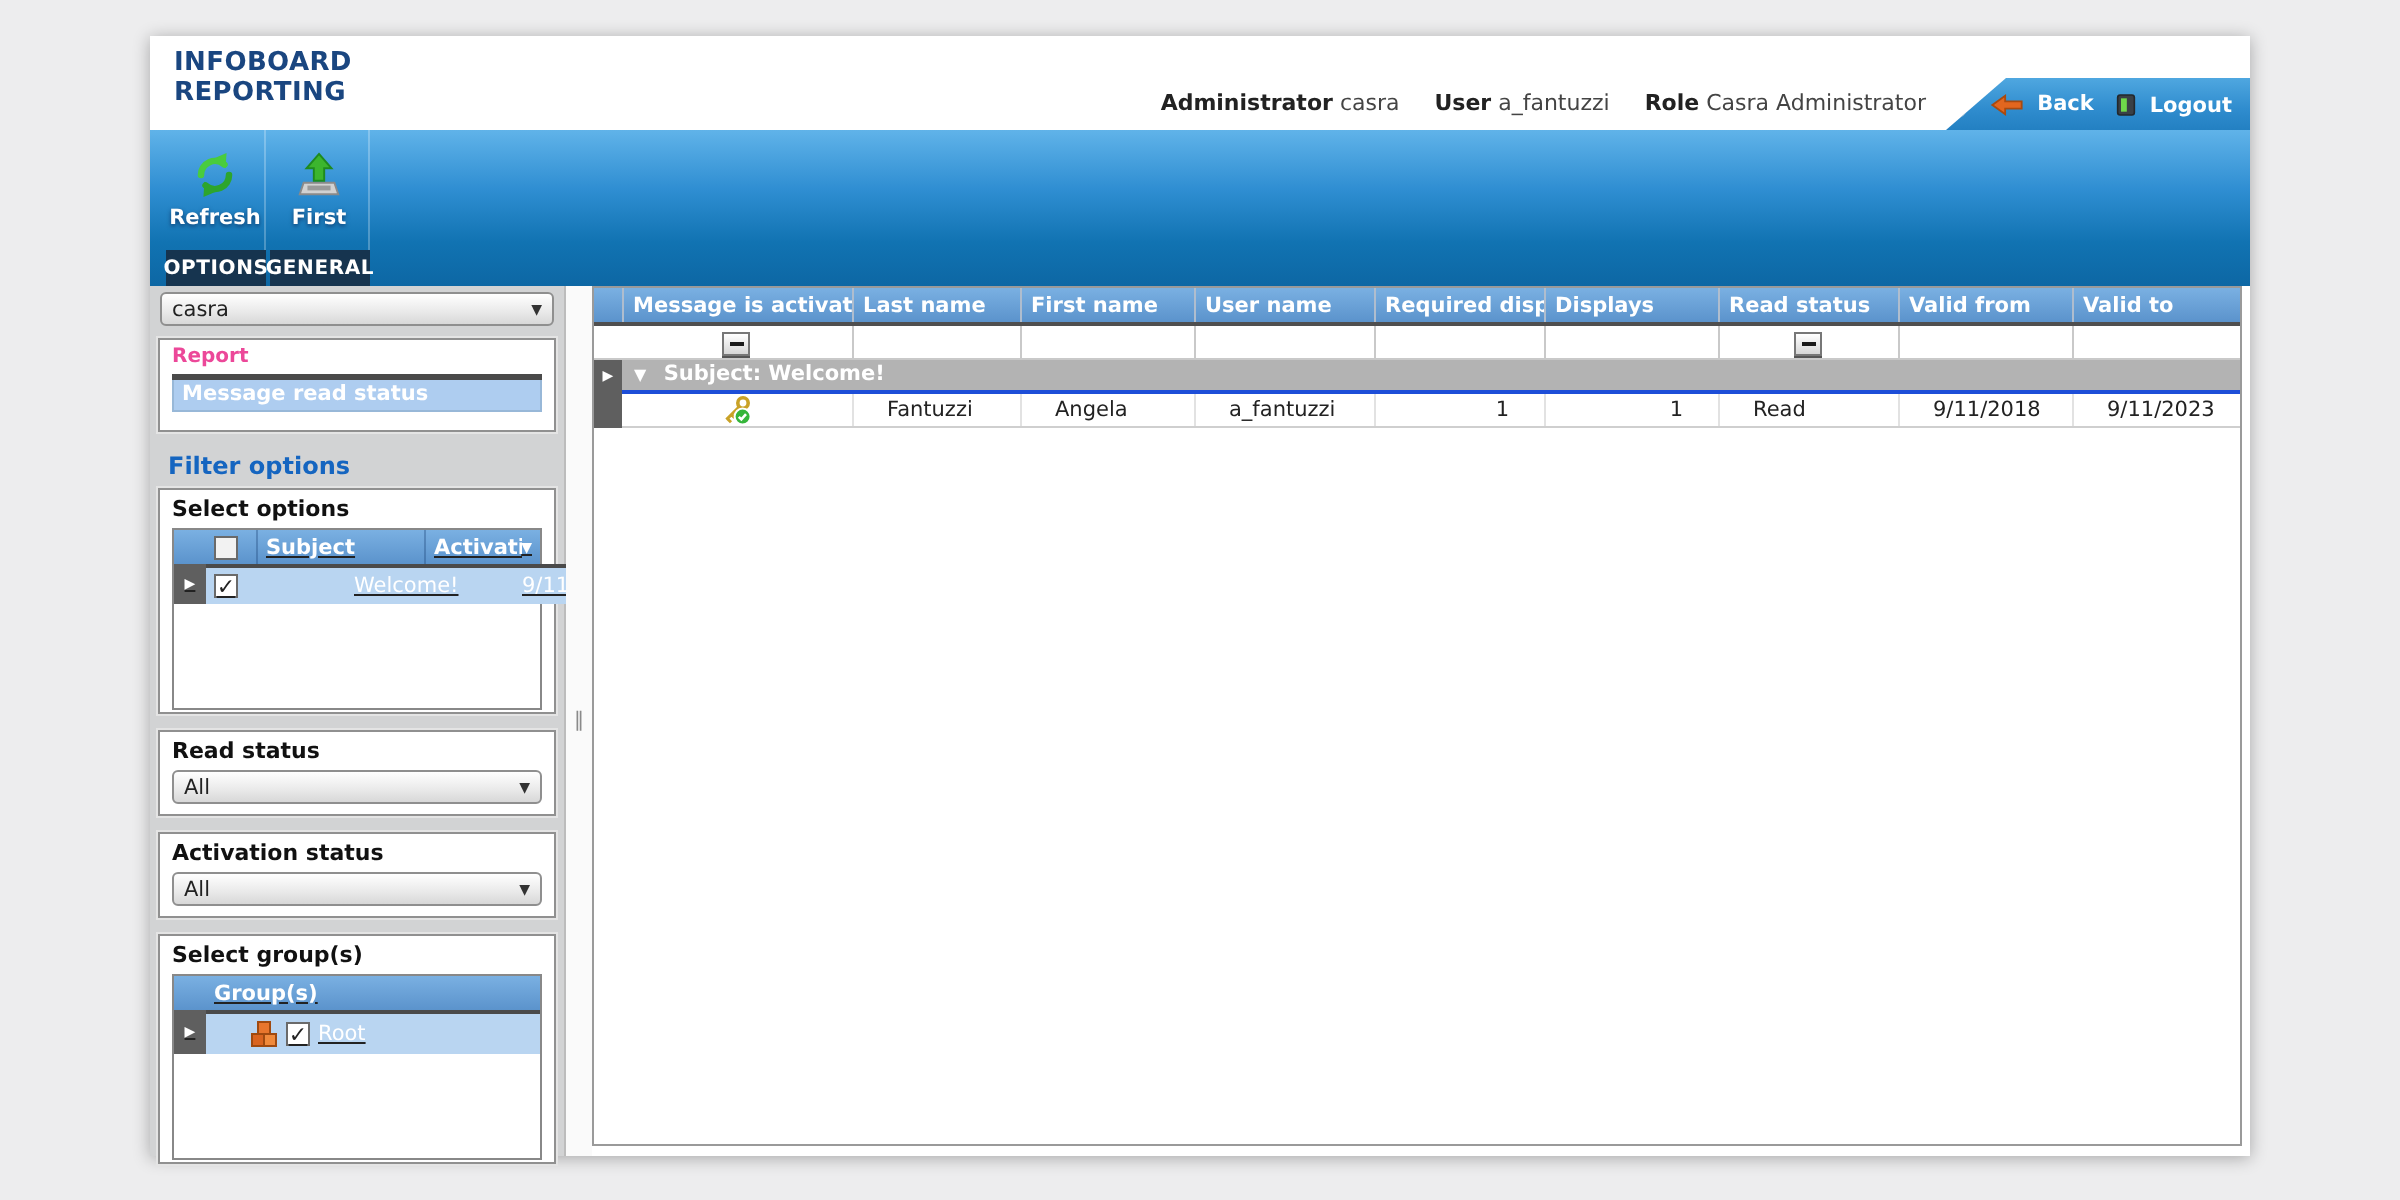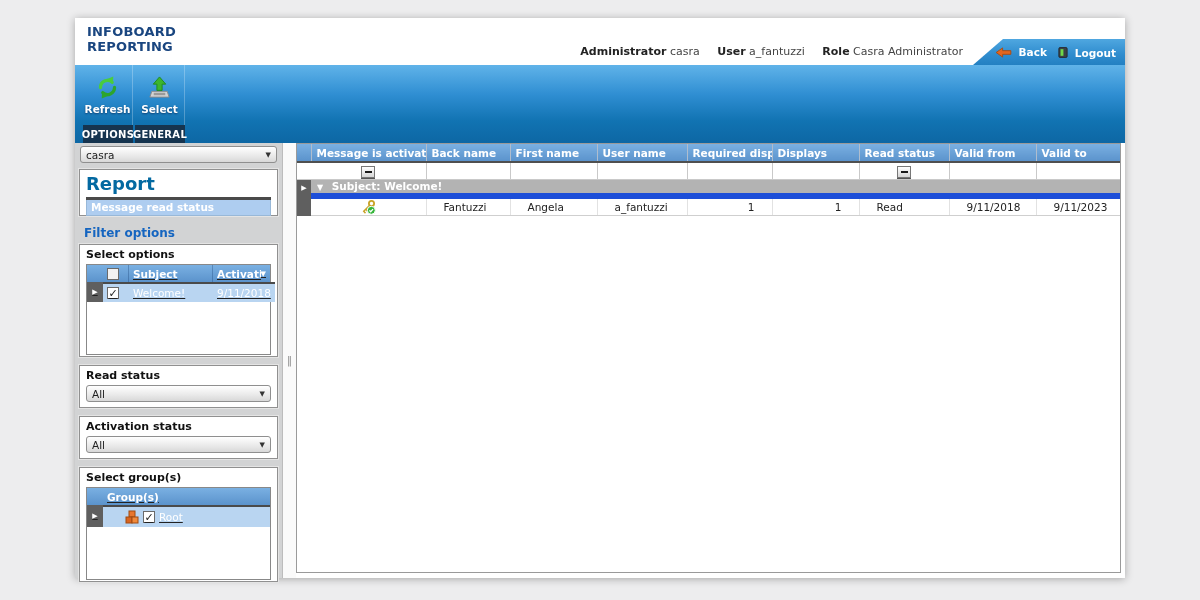--- a/index.html
+++ b/index.html
@@ -49,21 +49,21 @@
   .dropdown { height:17px; border:1px solid #8f8f8f; border-radius:3px;
     background:linear-gradient(180deg,#ffffff,#e9e9e9 60%,#d8d8d8);
     display:flex; align-items:center; padding:0 5px; cursor:pointer; color:#222; }
   .dropdown .val { flex:1; font-size:10.5px; }
   .dropdown .arr { font-size:7px; color:#333; }
 
   .org-select { margin:3px 5px 0 5px; }
 
   .panel { margin:0 4px; background:#fff; border:1px solid #909090;
     box-shadow:0 0 0 1px #e4e4e4; padding:3px 6px 5px 6px; }
-  .panel-blue-title { color:#0369a1; font-size:18px; font-weight:bold; }
+  .panel-blue-title { color:#ec4899; font-size:10px; font-weight:bold; }
   .panel-title { color:#111; font-size:11px; font-weight:bold; }
   .filter-title { margin:10px 0 4px 9px; color:#1565c0; font-size:12px; font-weight:bold; }
 
   .report-panel { margin-top:6px; height:47px; }
   .dark-cap { height:3px; background:#4a4a4a; }
   .sel-item { height:16px; background:#aecdf0; border:1px solid #98b8d8; border-top:none;
     color:#fff; padding:1px 4px; font-size:10.5px; cursor:pointer;font-weight:bold; }
 
   
   .mini-wrap { margin-top:3px; border:1px solid #888; background:#fff;text-decoration:underline; }
@@ -96,21 +96,21 @@
   .grid td { height:17px; font-size:10.5px; overflow:hidden; white-space:nowrap; }
   .ind-col { background:#5f5f5f; text-align:center; color:#fff; }
   tr.g-filter td { background:#fff; border-top:2px solid #4f4f4f; border-right:1px solid #c9c9c9;
     border-bottom:1px solid #c9c9c9; text-align:center; }
   tr.g-filter td.ind-col { border-right:none; }
   .tristate { display:inline-flex; width:14px; height:12px; border:1px solid #777;
     background:linear-gradient(180deg,#fff,#d6d6d6); align-items:center; justify-content:center;
     box-shadow:0 1px 0 #555; cursor:pointer; }
   .tristate .dash { width:7px; height:2px; background:#1a1a1a; }
   tr.g-group td.grp { background:#b3b3b3; color:#fff; font-weight:bold; padding:0 6px;
-    border-bottom:6px solid #1d4ed8; cursor:pointer; }
+    border-bottom:2px solid #1d4ed8; cursor:pointer; }
   tr.g-group .tri { font-size:8px; margin-right:5px; }
   tr.g-data td { border-right:1px solid #e2e2e2; border-bottom:1px solid #cfcfcf; padding:0 17px; }
   tr.g-data td.ind-col { border-right:none; border-bottom:none; }
   td.c-center { text-align:center; }
   td.c-num { text-align:right; }
   .funnel { display:inline-block; margin-top:2px; }
 </style>
 </head>
 <body>
 
@@ -161,21 +161,21 @@
         </div>
         <div class="rb-cap">OPTIONS</div>
       </div>
       <div class="ribbon-group">
         <div class="rb-btn">
           <svg width="25" height="25" viewBox="0 0 26 26">
             <path d="M5 17 H21 L23 23 H3 Z" fill="#d2d2d2" stroke="#8a8a8a"></path>
             <rect x="7" y="18.5" width="12" height="2.5" fill="#9a9a9a"></rect>
             <polygon points="13,2 19.5,9.5 15.7,9.5 15.7,16 10.3,16 10.3,9.5 6.5,9.5" fill="#3cb52e" stroke="#1f8a1f"></polygon>
           </svg>
-          <span class="lbl">Select</span>
+          <span class="lbl">First</span>
         </div>
         <div class="rb-cap">GENERAL</div>
       </div>
     </div>
   </div>
 
   <div class="content">
 
     <div class="sidebar">
 
@@ -211,21 +211,21 @@
           <div style="display:flex;">
             <div class="mini-ind" style="height:20px;">
               <span>▶</span>
             </div>
             <div style="flex:1;">
               <div class="rowcap"></div>
               <div class="mini-row">
                 <div class="mini-cell" style="width:26px;">
                   <span class="checkbox">✓</span>
                 </div>
-                <div class="mini-cell" style="width:84px;">Welcome!</div>
+                <div class="mini-cell" style="width:84px;margin-left:44px;">Welcome!</div>
                 <div class="mini-cell" style="flex:1;">9/11/2018</div>
               </div>
             </div>
           </div>
           <div class="mini-empty" style="height:52px;"></div>
         </div>
       </div>
 
       <div class="panel rs-panel">
         <div class="panel-title">Read status</div>
@@ -287,21 +287,21 @@
             <col style="width:85px">
           <col style="width:87px">
             <col style="width:90px">
             <col style="width:87px">
             <col style="width:86px">
         </colgroup>
         <tbody>
             <tr class="g-head">
           <th style="padding:0;"></th>
           <th>Message is activated</th>
-          <th>Back name</th>
+          <th>Last name</th>
           <th>First name</th>
           <th>User name</th>
           <th>Required displays</th>
           <th>Displays</th>
           <th>Read status</th>
           <th>Valid from</th>
           <th>Valid to</th>
         </tr>
         <tr class="g-filter">
           <td class="ind-col">

